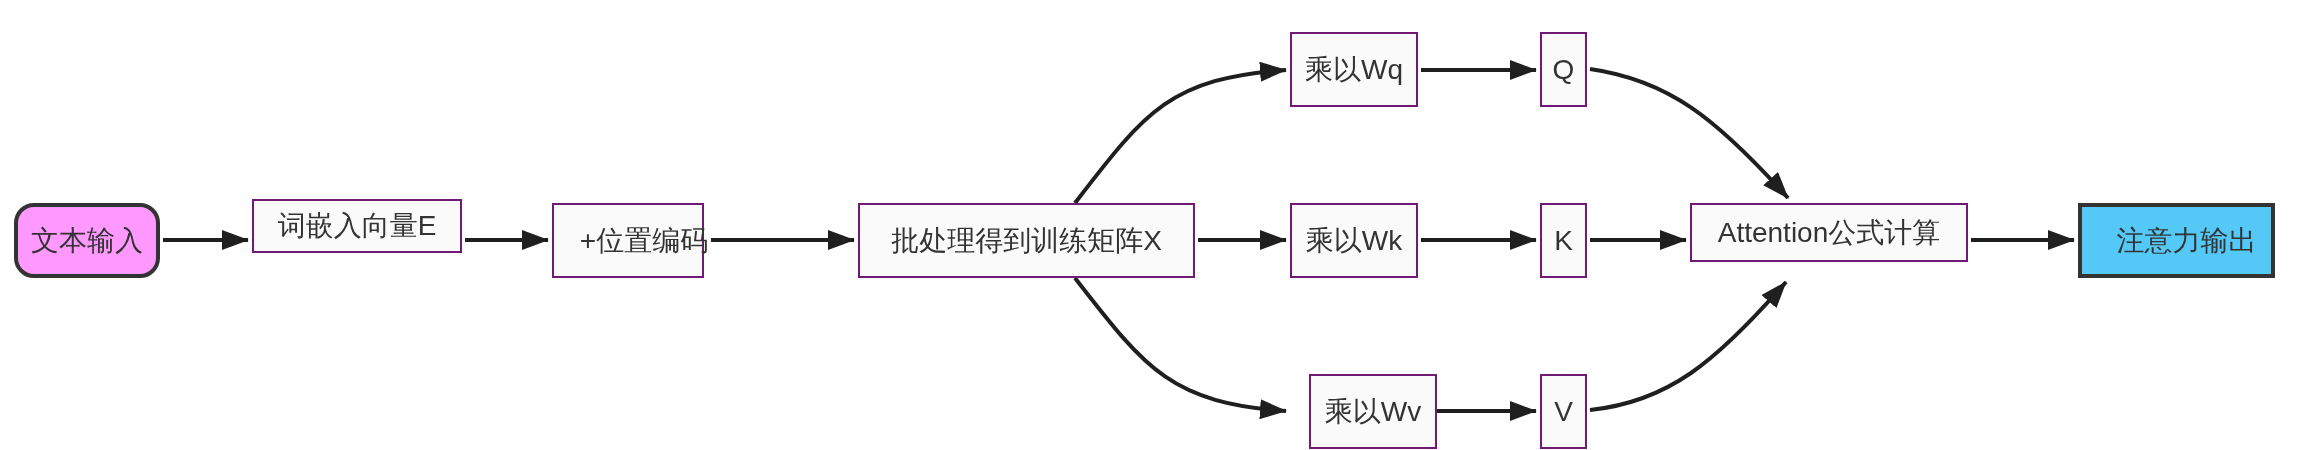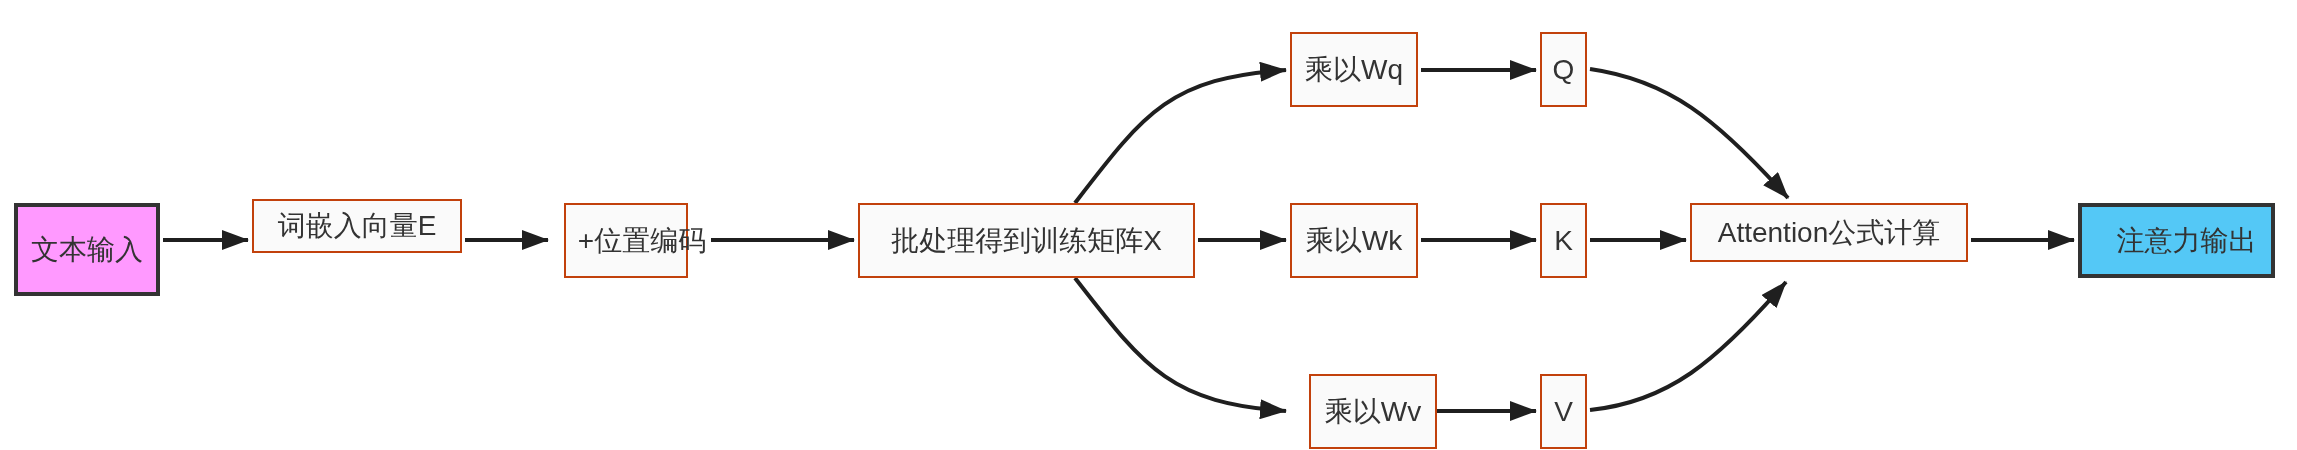--- a/index.html
+++ b/index.html
@@ -26,33 +26,33 @@
     stroke: #1f1f1f;
     stroke-width: 4px;
   }
   .node {
     position: absolute;
     box-sizing: border-box;
     display: flex;
     align-items: center;
     justify-content: center;
     background: #fafafa;
-    border: 2px solid #c2410c;
+    border: 2px solid #701a75;
     color: #333333;
     font-size: 28px;
     line-height: 1;
     white-space: nowrap;
     text-align: center;
   }
   .node.styled { border-width: 4px; }
 
   
-  #n0  { left: 14px;   top: 203px; width: 146px; height: 93px; }
+  #n0  { left: 14px;   top: 203px; width: 146px; height: 75px; border-radius: 20px; }
   #n1  { left: 252px;  top: 199px; width: 210px; height: 54px; }
-  #n2  { left: 564px;  top: 203px; width: 124px; height: 75px; padding-left: 32px; }
+  #n2  { left: 552px;  top: 203px; width: 152px; height: 75px; padding-left: 32px; }
   #n3  { left: 858px;  top: 203px; width: 337px; height: 75px; }
   #n4  { left: 1290px; top: 32px;  width: 128px; height: 75px; }
   #n5  { left: 1540px; top: 32px;  width: 47px;  height: 75px; }
   #n6  { left: 1290px; top: 203px; width: 128px; height: 75px; }
   #n7  { left: 1540px; top: 203px; width: 47px;  height: 75px; }
   #n8  { left: 1290px; top: 374px; width: 128px; height: 75px; margin-left: 19px; }
   #n9  { left: 1540px; top: 374px; width: 47px;  height: 75px; }
   #n10 { left: 1690px; top: 203px; width: 278px; height: 59px; }
   #n11 { left: 2078px; top: 203px; width: 197px; height: 75px; padding-left: 20px; }
 </style>

